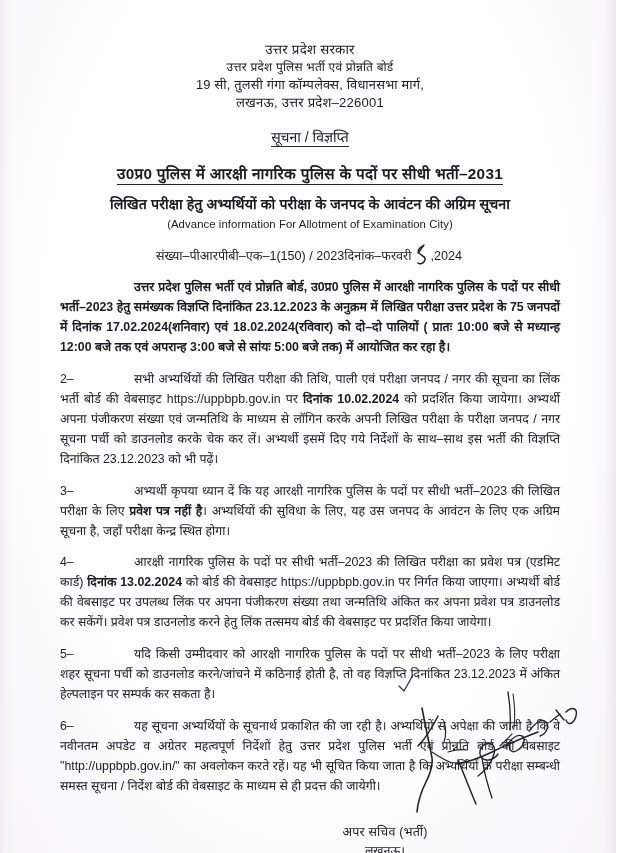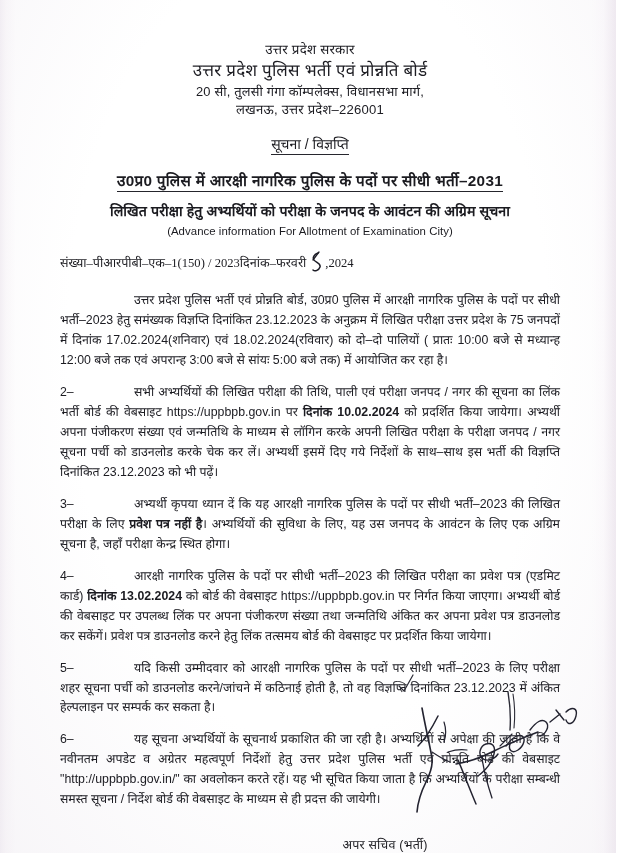--- a/index.html
+++ b/index.html
@@ -49,21 +49,21 @@
     text-align: center;
     line-height: 1.42;
   }
   .lh-line {
     font-size: 13.2px;
     letter-spacing: 0.2px;
     color: #1c1c22;
     white-space: nowrap;
   }
   .lh-line.l1 { font-size: 13.4px; }
-  .lh-line.l2 { font-size: 17px; }
+  .lh-line.l2 { font-size: 12px; }
   .lh-line.l3 { font-size: 12.9px; }
   .lh-line.l4 { font-size: 13.1px; }
   .lh-notice {
     font-size: 14px;
     margin-top: 16px;
     display: inline-block;
     border-bottom: 1.1px solid #27272e;
     padding-bottom: 0px;
     line-height: 1.25;
   }
@@ -92,25 +92,24 @@
   .title-en {
     font-size: 11.4px;
     font-weight: normal;
     margin-top: 5px;
     letter-spacing: 0.05px;
   }
 
   
   .refrow {
     display: flex;
-    justify-content: flex-start;
+    justify-content: center;
     align-items: flex-end;
     margin-top: 17px;
     font-size: 12.6px;
-    font-family: Liberation Serif, serif;
   }
   .refno { white-space: nowrap; }
   .dateno {
     white-space: nowrap;
     position: relative;
     padding-right: 2px;
   }
   .hand-day {
     display: inline-block;
     width: 17px;
@@ -124,21 +123,21 @@
   
   .para {
     position: relative;
     margin-top: 12px;
     font-size: 12.35px;
     line-height: 1.62;
     text-align: justify;
     text-justify: inter-word;
     color: #1b1b21;
   }
-  .para.first { margin-top: 20px; }
+  .para.first { margin-top: 14px; font-weight: bold; }
   .para .num {
     position: absolute;
     left: 0;
     top: 0;
     font-size: 12.3px;
   }
   .para .ptext { display: block; }
   .para.numbered .ptext { text-indent: 74px; }
   .para.first .ptext { text-indent: 74px; }
   .b { font-weight: bold; }
@@ -170,21 +169,21 @@
 </style>
 </head>
 <body>
 
 <div id="page">
   <div class="sheet">
 
     <div class="letterhead">
       <div class="lh-line l1">उत्तर प्रदेश सरकार</div>
       <div class="lh-line l2">उत्तर प्रदेश पुलिस भर्ती एवं प्रोन्नति बोर्ड</div>
-      <div class="lh-line l3">20 सी, तुलसी गंगा कॉम्पलेक्स, विधानसभा मार्ग,</div>
+      <div class="lh-line l3">19 सी, तुलसी गंगा कॉम्पलेक्स, विधानसभा मार्ग,</div>
       <div class="lh-line l4">लखनऊ, उत्तर प्रदेश–226001</div>
       <div><span class="lh-notice">सूचना / विज्ञप्ति</span></div>
     </div>
 
     <div class="title-block">
       <div><span class="title-main">उ0प्र0 पुलिस में आरक्षी नागरिक पुलिस के पदों पर सीधी भर्ती–2031</span></div>
       <div class="title-sub">लिखित परीक्षा हेतु अभ्यर्थियों को परीक्षा के जनपद के आवंटन की अग्रिम सूचना</div>
       <div class="title-en">(Advance information For  Allotment of Examination City)</div>
     </div>
 

